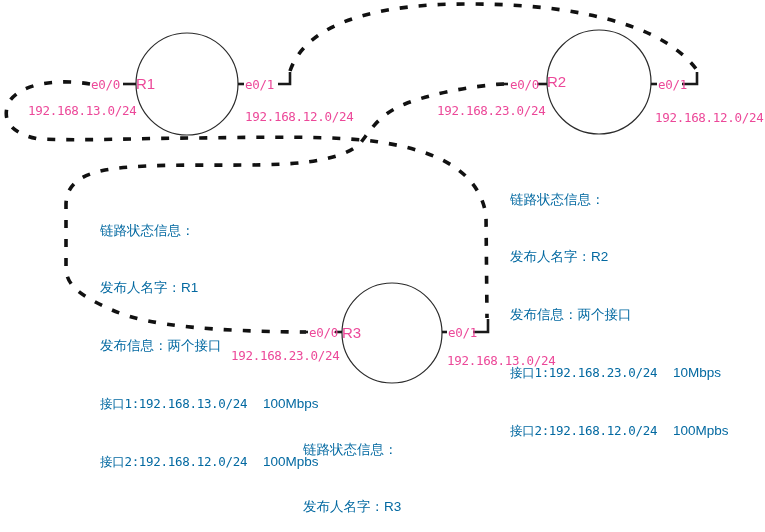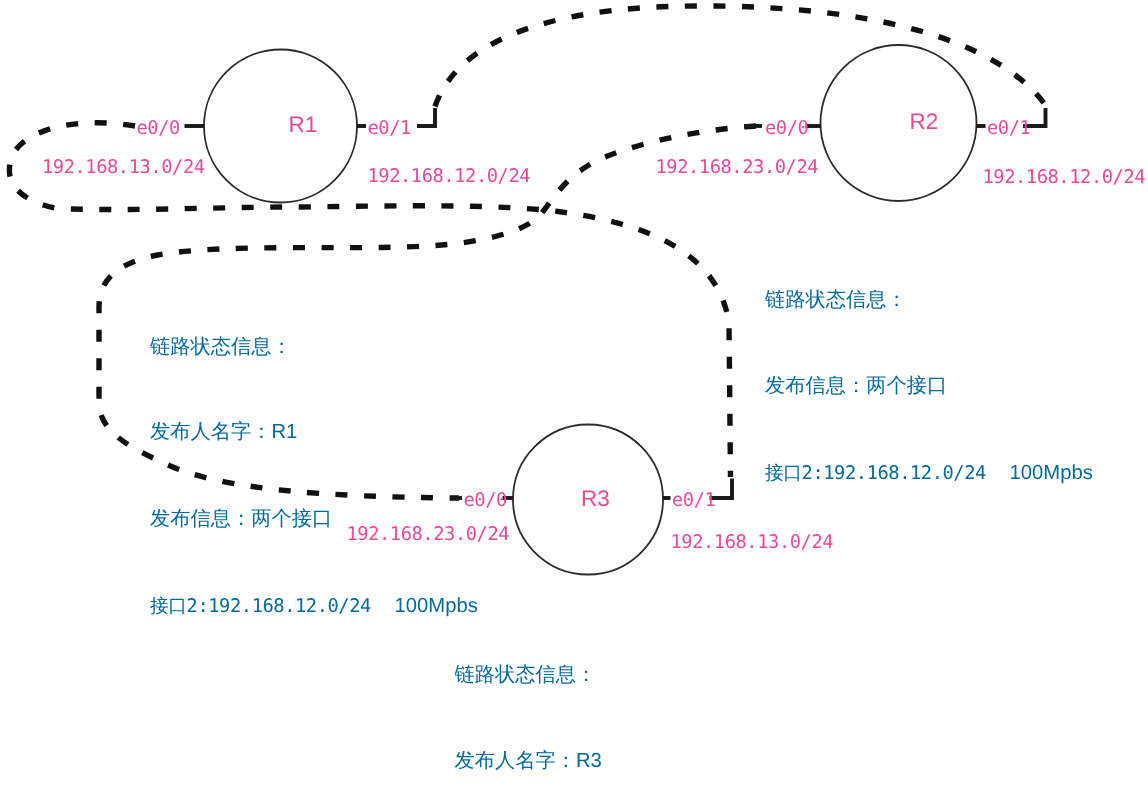--- a/index.html
+++ b/index.html
@@ -16,22 +16,20 @@
     color:#ec4899;
     white-space:pre;
   }
   .mono{
     font-family:"DejaVu Sans Mono",monospace;
     font-size:12.5px;
     letter-spacing:-0.3px;
   }
   .router-name{
     font-size:15px;
-    text-align:center;
-    padding-left:15px;
   }
   .info{
     position:absolute;
     color:#0369a1;
     font-size:13.5px;
     line-height:19.3px;
     white-space:pre;
   }
   .info .ip{
     display:inline-block;
@@ -107,26 +105,29 @@
   <span class="lbl mono" style="left:245px;top:109px;">192.168.12.0/24</span>
   <span class="lbl mono" style="left:437px;top:103px;">192.168.23.0/24</span>
   <span class="lbl mono" style="left:655px;top:110px;">192.168.12.0/24</span>
   <span class="lbl mono" style="left:231px;top:348px;">192.168.23.0/24</span>
   <span class="lbl mono" style="left:447px;top:353px;">192.168.13.0/24</span>
 
   <div class="info" style="left:100px;top:182px;">
     <div>链路状态信息：</div>
     <div>发布人名字：R1</div>
     <div>发布信息：两个接口</div>
+    <div><span class="ip">接口1:192.168.13.0/24</span><span class="speed">100Mbps</span></div>
     <div><span class="ip">接口2:192.168.12.0/24</span><span class="speed">100Mpbs</span></div>
   </div>
 
   <div class="info" style="left:510px;top:151px;">
     <div>链路状态信息：</div>
+    <div>发布人名字：R2</div>
     <div>发布信息：两个接口</div>
+    <div><span class="ip">接口1:192.168.23.0/24</span><span class="speed">10Mbps</span></div>
     <div><span class="ip">接口2:192.168.12.0/24</span><span class="speed">100Mpbs</span></div>
   </div>
 
   <div class="info" style="left:303px;top:401px;">
     <div>链路状态信息：</div>
     <div>发布人名字：R3</div>
     
     
     
   </div>

